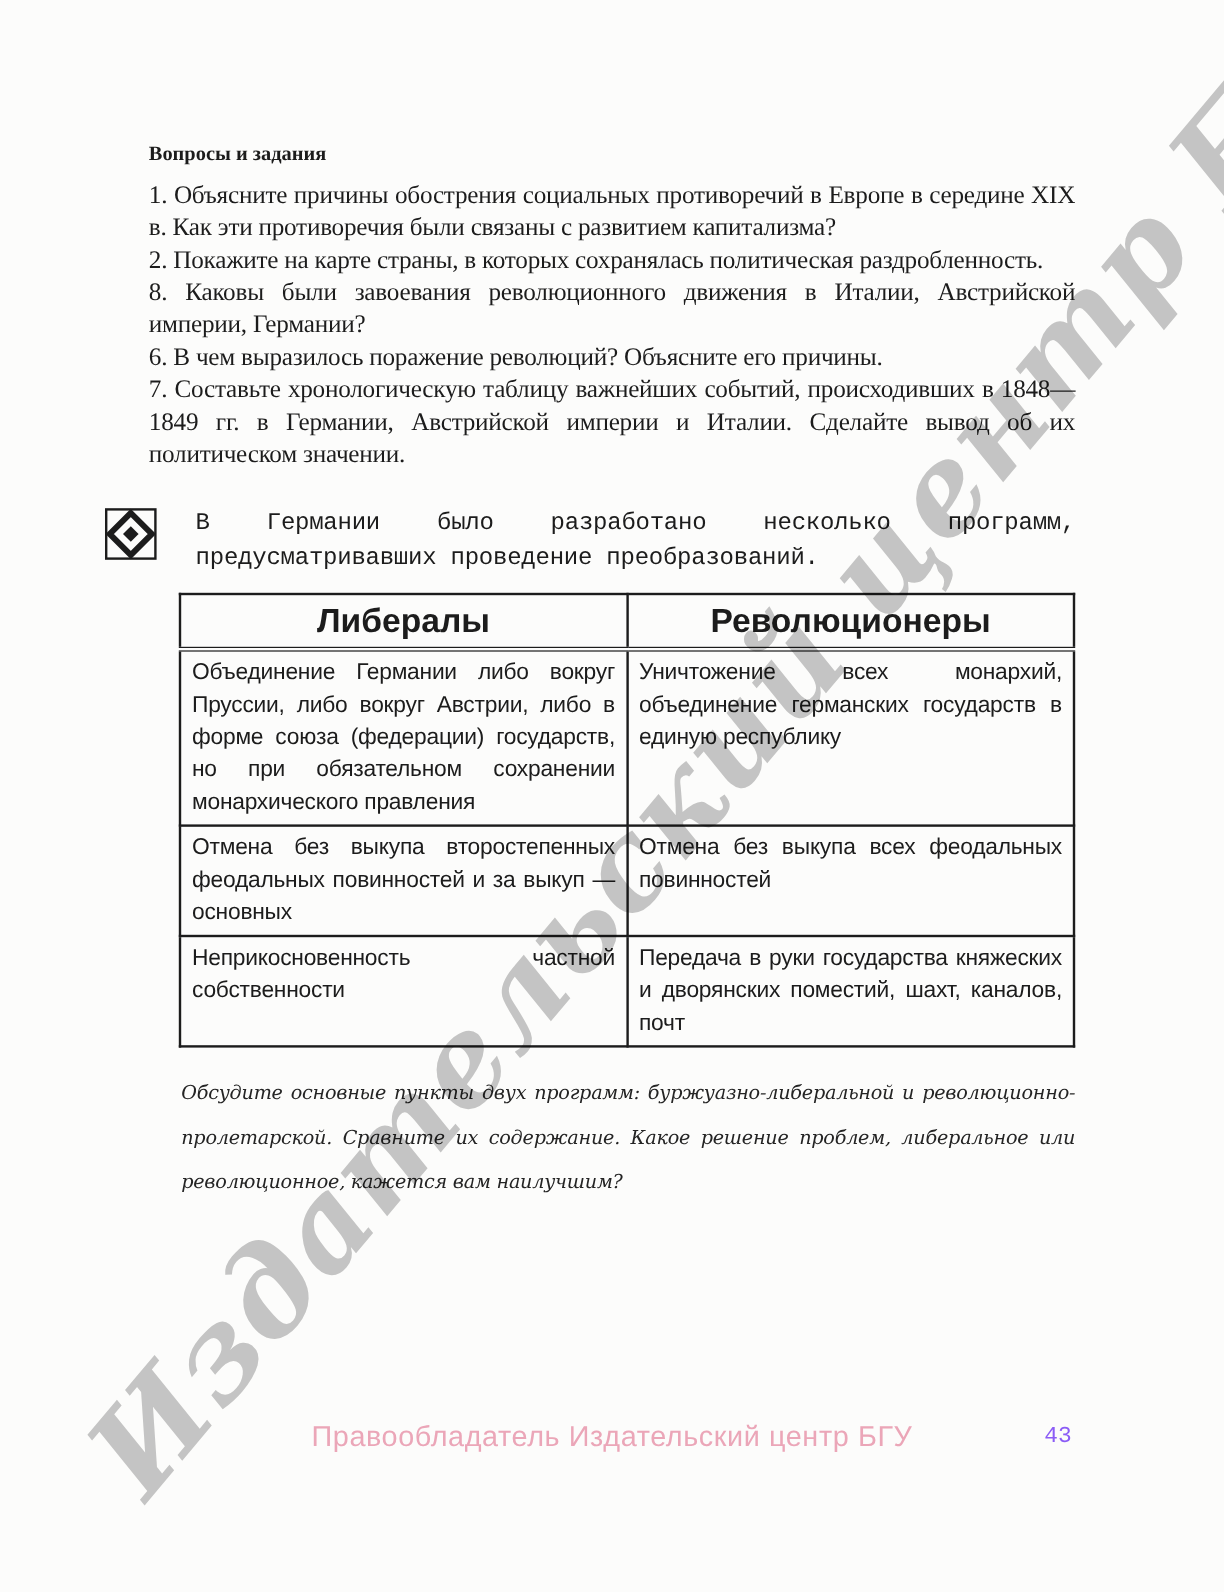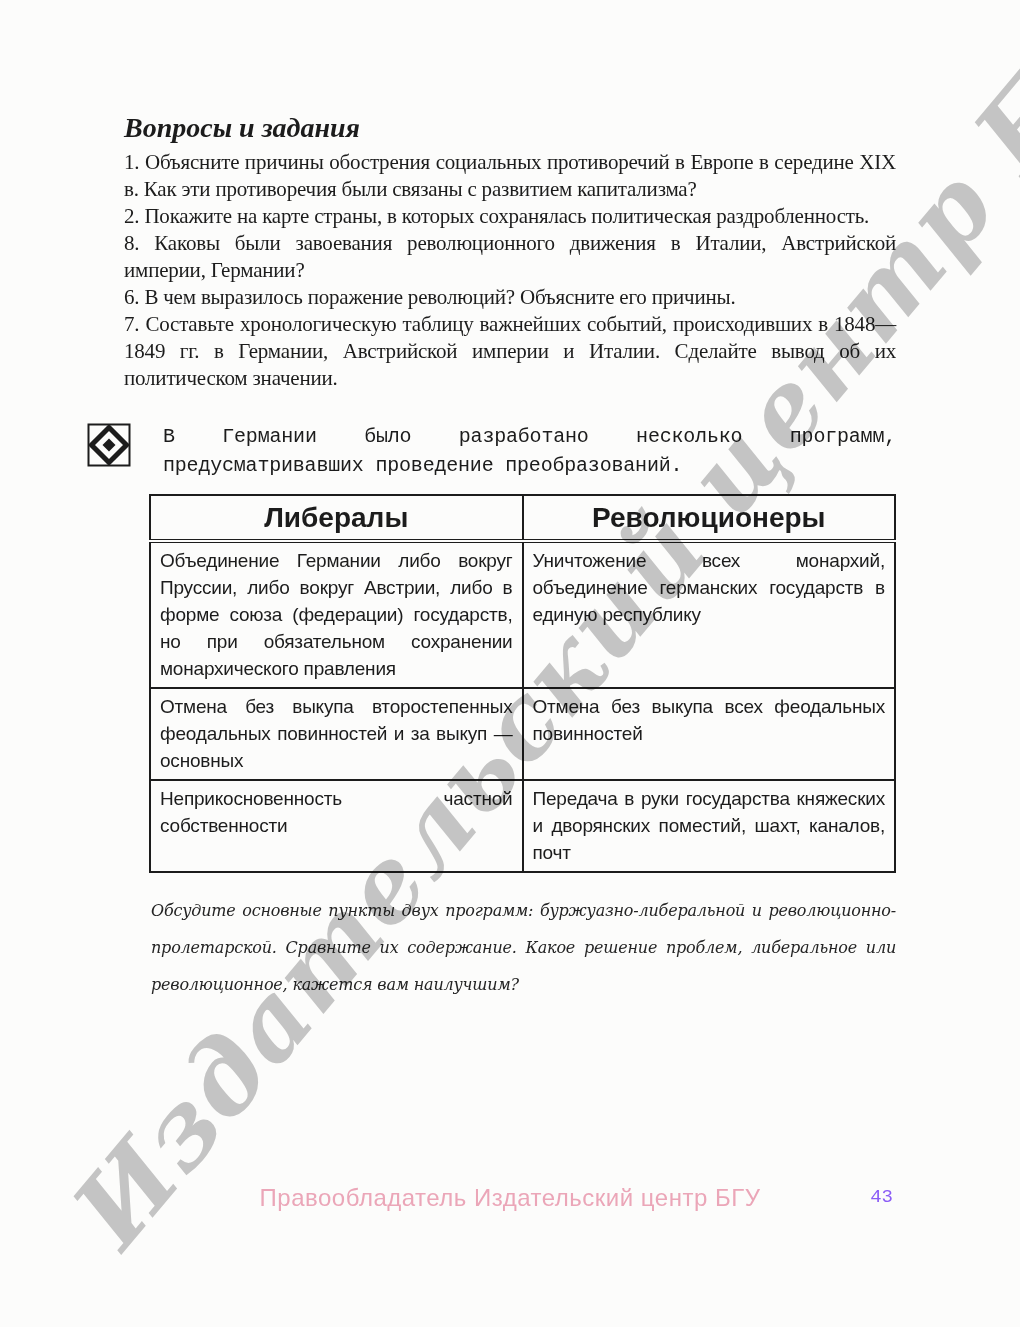--- a/index.html
+++ b/index.html
@@ -27,22 +27,22 @@
     color: rgba(122,122,122,0.42);
     transform: rotate(-50deg);
     mix-blend-mode: multiply;
     pointer-events: none;
     z-index: 5;
   }
 
   .content { position: absolute; left: 124px; top: 114px; width: 772px; z-index: 2; }
 
   .heading {
-    font-size: 28px; font-weight: bold;
-    margin: 0 0 7px 0; line-height: 28px; font-style: italic;
+    font-size: 17px; font-weight: bold;
+    margin: 0 0 7px 0; line-height: 28px;
   }
   .question {
     font-size: 21px; line-height: 27px;
     text-align: justify; margin: 0;
     letter-spacing: -0.2px;
   }
 
   .note-row { position: relative; margin-top: 30px; }
   .marker-box { position: absolute; left: -37px; top: 1px; width: 44px; height: 44px; }
   .note-text {

